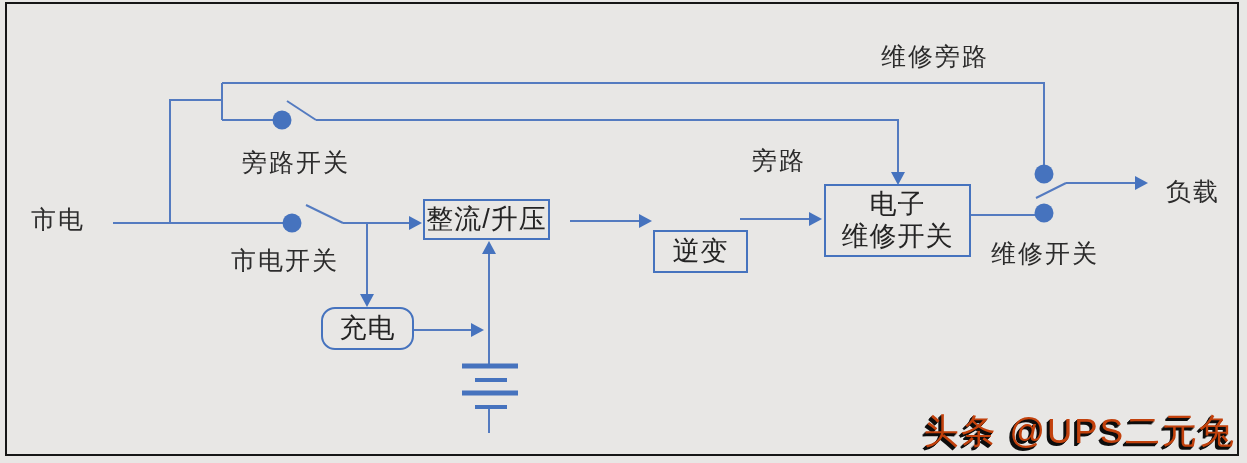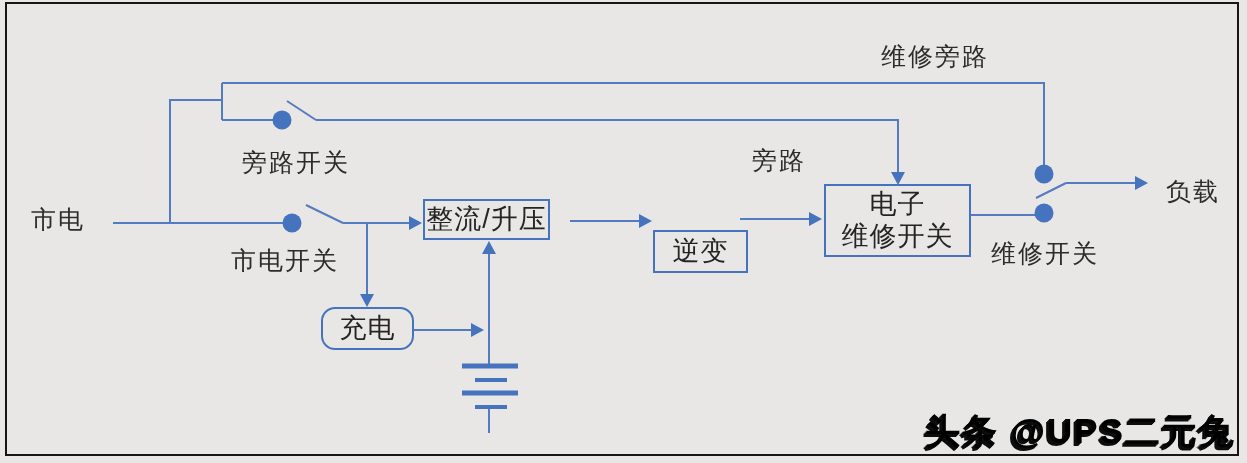--- a/index.html
+++ b/index.html
@@ -57,22 +57,22 @@
   .lbl-mains-switch{left:231px;top:247px;}
   .lbl-maint-bypass{left:881px;top:43px;}
   .lbl-bypass{left:752px;top:147px;}
   .lbl-maint-switch{left:991px;top:240px;}
   .lbl-load{left:1166px;top:178px;}
 
   .watermark{
     position:absolute;
     right:11px;top:408px;
     font-size:35px;
-    font-weight:bold;
-    color:#000000;
+    font-weight:normal;
+    color:#c2410c;
     letter-spacing:2px;
     white-space:nowrap;
     text-shadow:-3px 3px 0 #0d0d0d,-2px 2px 0 #0d0d0d,-1px 1px 0 #0d0d0d;
   }
   svg .wire{stroke:#547bc0;stroke-width:2;fill:none;}
   svg .blade{stroke:#547bc0;stroke-width:2;fill:none;}
   svg .plate{stroke:#4673be;fill:none;}
   svg .ah{fill:#4673be;stroke:none;}
   svg .dot{fill:#4673be;stroke:none;}
 </style>

